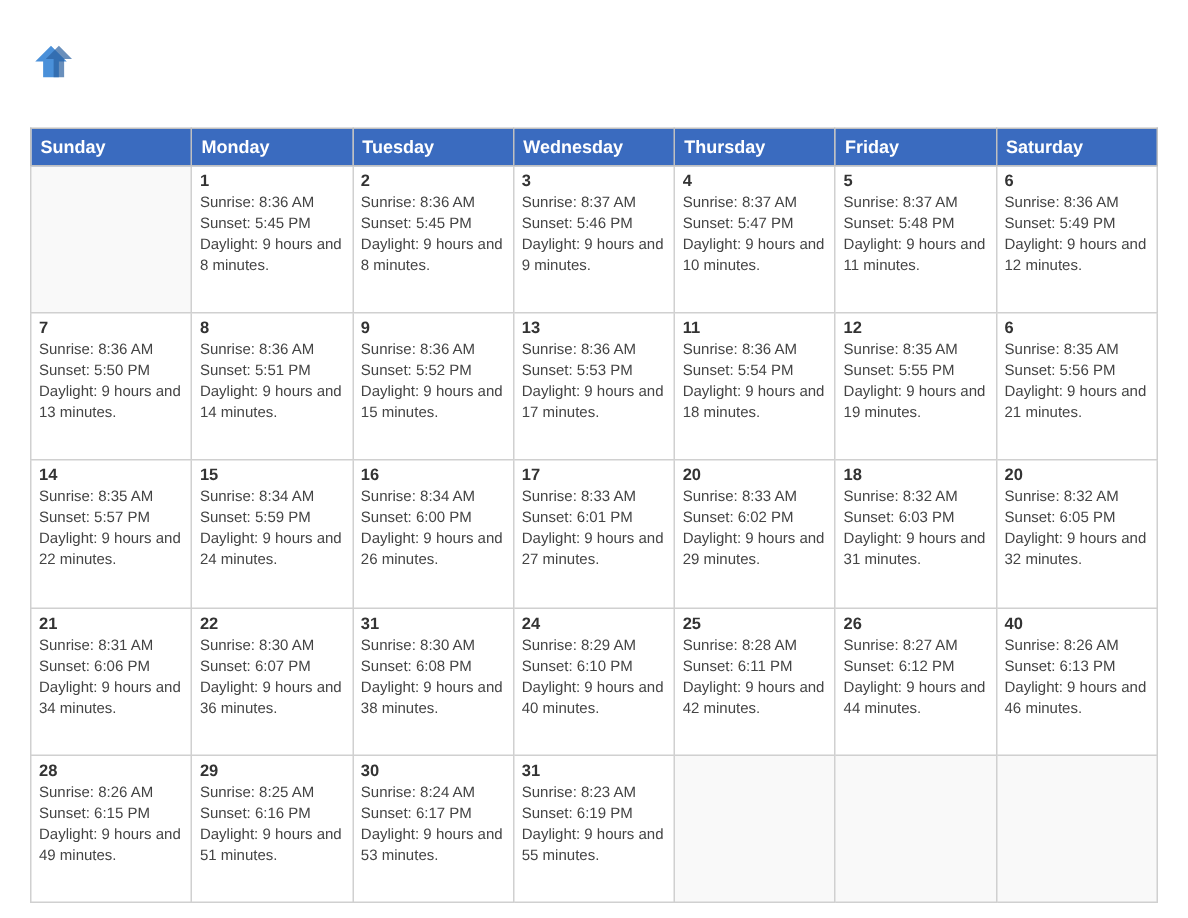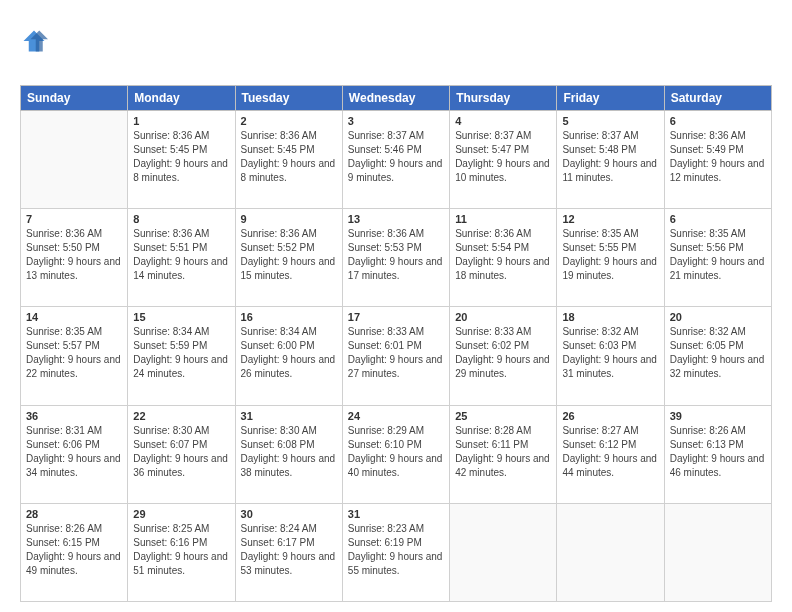--- a/index.html
+++ b/index.html
@@ -211,21 +211,21 @@
             <span class="day-number">18</span>
             <div class="day-info">Sunrise: 8:32 AM<br>Sunset: 6:03 PM<br>Daylight: 9 hours and 31 minutes.</div>
           </td>
           <td>
             <span class="day-number">20</span>
             <div class="day-info">Sunrise: 8:32 AM<br>Sunset: 6:05 PM<br>Daylight: 9 hours and 32 minutes.</div>
           </td>
         </tr>
         <tr>
           <td>
-            <span class="day-number">36</span>
+            <span class="day-number">21</span>
             <div class="day-info">Sunrise: 8:31 AM<br>Sunset: 6:06 PM<br>Daylight: 9 hours and 34 minutes.</div>
           </td>
           <td>
             <span class="day-number">22</span>
             <div class="day-info">Sunrise: 8:30 AM<br>Sunset: 6:07 PM<br>Daylight: 9 hours and 36 minutes.</div>
           </td>
           <td>
             <span class="day-number">31</span>
             <div class="day-info">Sunrise: 8:30 AM<br>Sunset: 6:08 PM<br>Daylight: 9 hours and 38 minutes.</div>
           </td>
@@ -235,21 +235,21 @@
           </td>
           <td>
             <span class="day-number">25</span>
             <div class="day-info">Sunrise: 8:28 AM<br>Sunset: 6:11 PM<br>Daylight: 9 hours and 42 minutes.</div>
           </td>
           <td>
             <span class="day-number">26</span>
             <div class="day-info">Sunrise: 8:27 AM<br>Sunset: 6:12 PM<br>Daylight: 9 hours and 44 minutes.</div>
           </td>
           <td>
-            <span class="day-number">39</span>
+            <span class="day-number">40</span>
             <div class="day-info">Sunrise: 8:26 AM<br>Sunset: 6:13 PM<br>Daylight: 9 hours and 46 minutes.</div>
           </td>
         </tr>
         <tr>
           <td>
             <span class="day-number">28</span>
             <div class="day-info">Sunrise: 8:26 AM<br>Sunset: 6:15 PM<br>Daylight: 9 hours and 49 minutes.</div>
           </td>
           <td>
             <span class="day-number">29</span>

